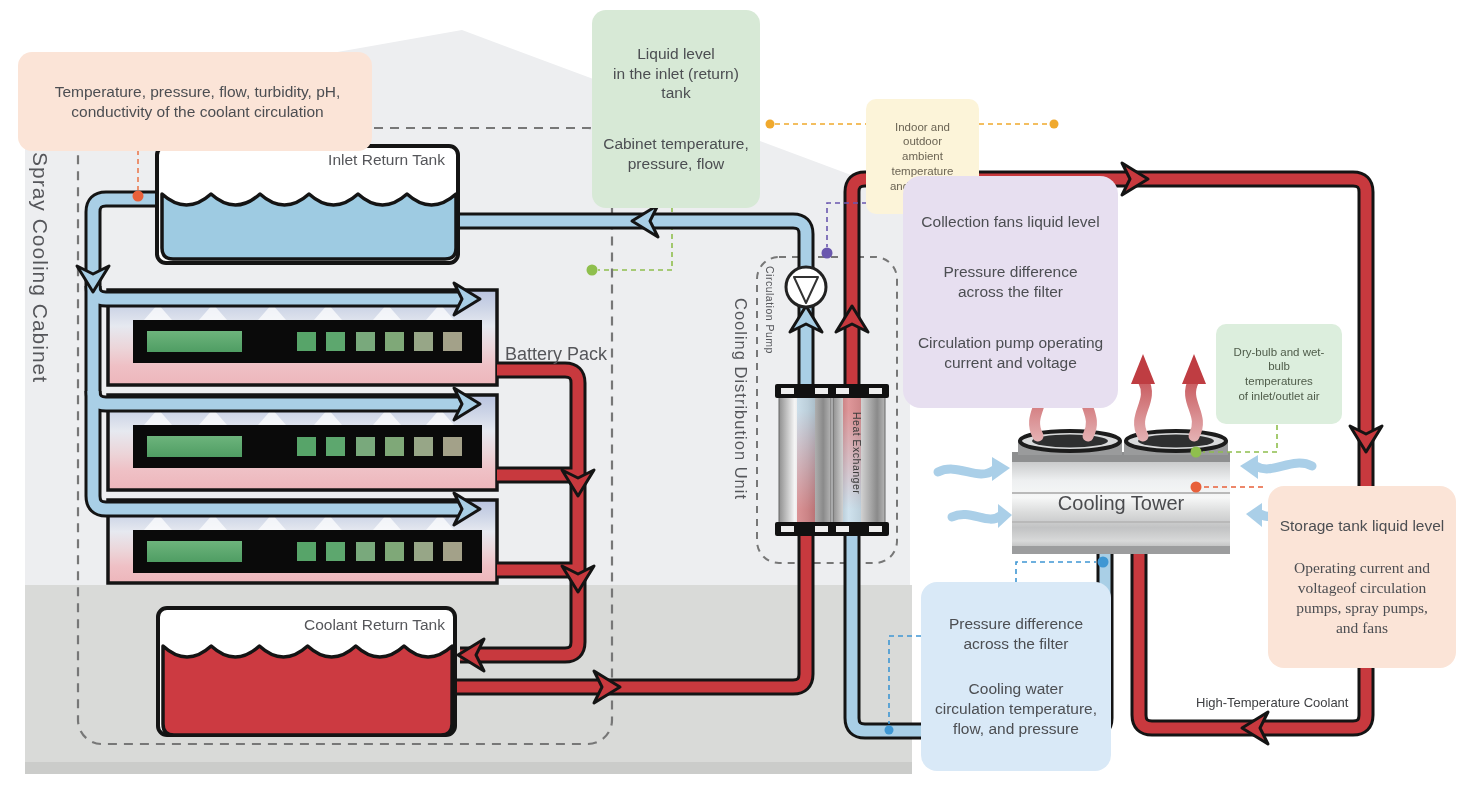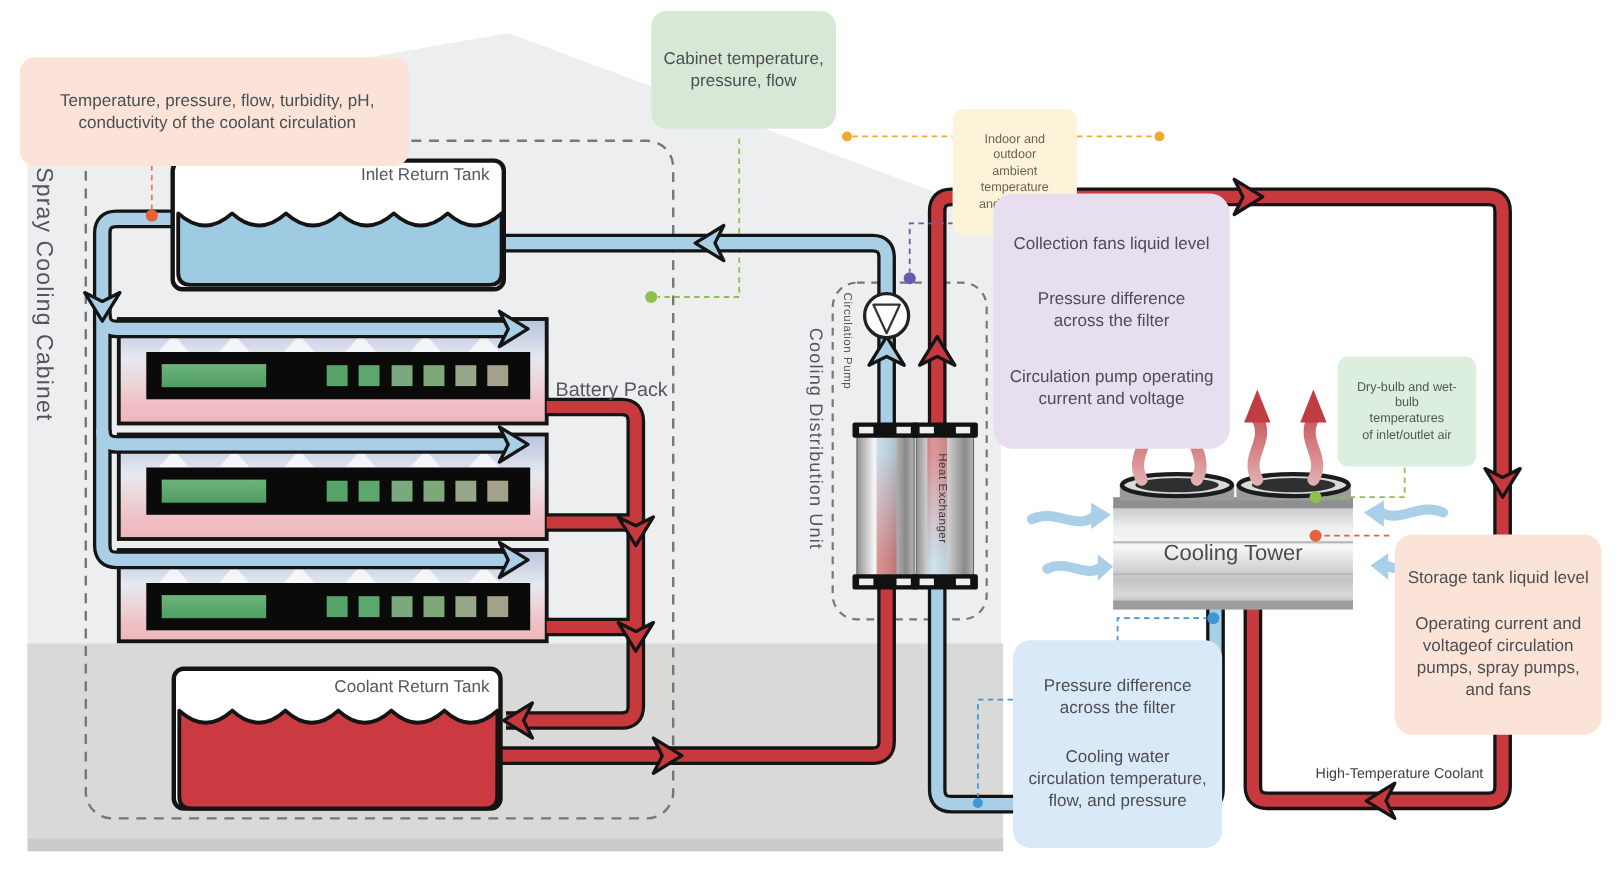--- a/index.html
+++ b/index.html
@@ -288,20 +288,22 @@
 <div class="lbl" style="left:1041px;top:492px;width:160px;text-align:center;font-size:20px;color:#4a4b4e;">Cooling Tower</div>
 <div class="lbl" style="left:1196px;top:695px;font-size:13px;color:#3f4043;">High-Temperature Coolant</div>
 <div class="lbl" style="left:958px;top:740px;font-size:13px;color:#3f4043;">Low-Temperature Coolant</div>
 
 <div class="callout co-peach fs15" style="left:18px;top:52px;width:354px;padding-left:17px;">
   <p>Temperature, pressure, flow, turbidity, pH,
 conductivity of the coolant circulation</p>
 </div>
 
 <div class="callout co-green fs15" style="left:592px;top:10px;width:168px;padding:14px 8px;">
+  <p>Liquid level
+in the inlet (return) tank</p>
   <p>Cabinet temperature,
 pressure, flow</p>
 </div>
 
 <div class="callout co-yellow fs11" style="left:866px;top:99px;width:113px;">
   <p>Indoor and outdoor
 ambient temperature
 and humidity</p>
 </div>
 
@@ -314,21 +316,21 @@
 </div>
 
 <div class="callout co-ltgreen fs11" style="left:1216px;top:324px;width:126px;">
   <p>Dry-bulb and wet-bulb
 temperatures
 of inlet/outlet air</p>
 </div>
 
 <div class="callout co-peach fs15" style="left:1268px;top:474px;width:188px;padding:10px 6px;border-radius:16px;margin-top:12px;">
   <p>Storage tank liquid level</p>
-  <p style="margin-top:3px;">Operating current and
+  <p style="margin-top:3px;font-family:Liberation Serif, serif;">Operating current and
 voltageof circulation
 pumps, spray pumps,
 and fans</p>
 </div>
 
 <div class="callout co-blue fs15" style="left:921px;top:582px;width:190px;padding:12px 6px;border-radius:16px;">
   <p>Pressure difference
 across the filter</p>
   <p style="margin-top:6px;">Cooling water
 circulation temperature,

